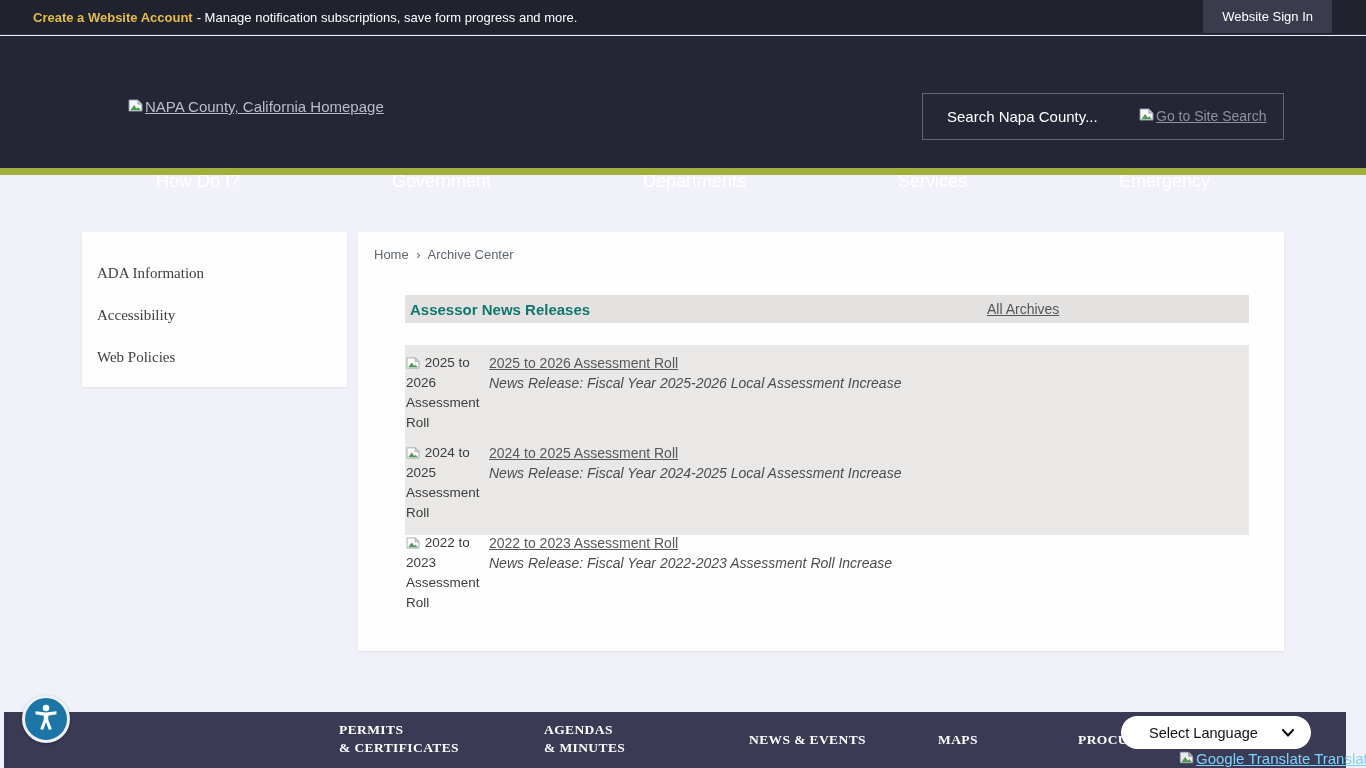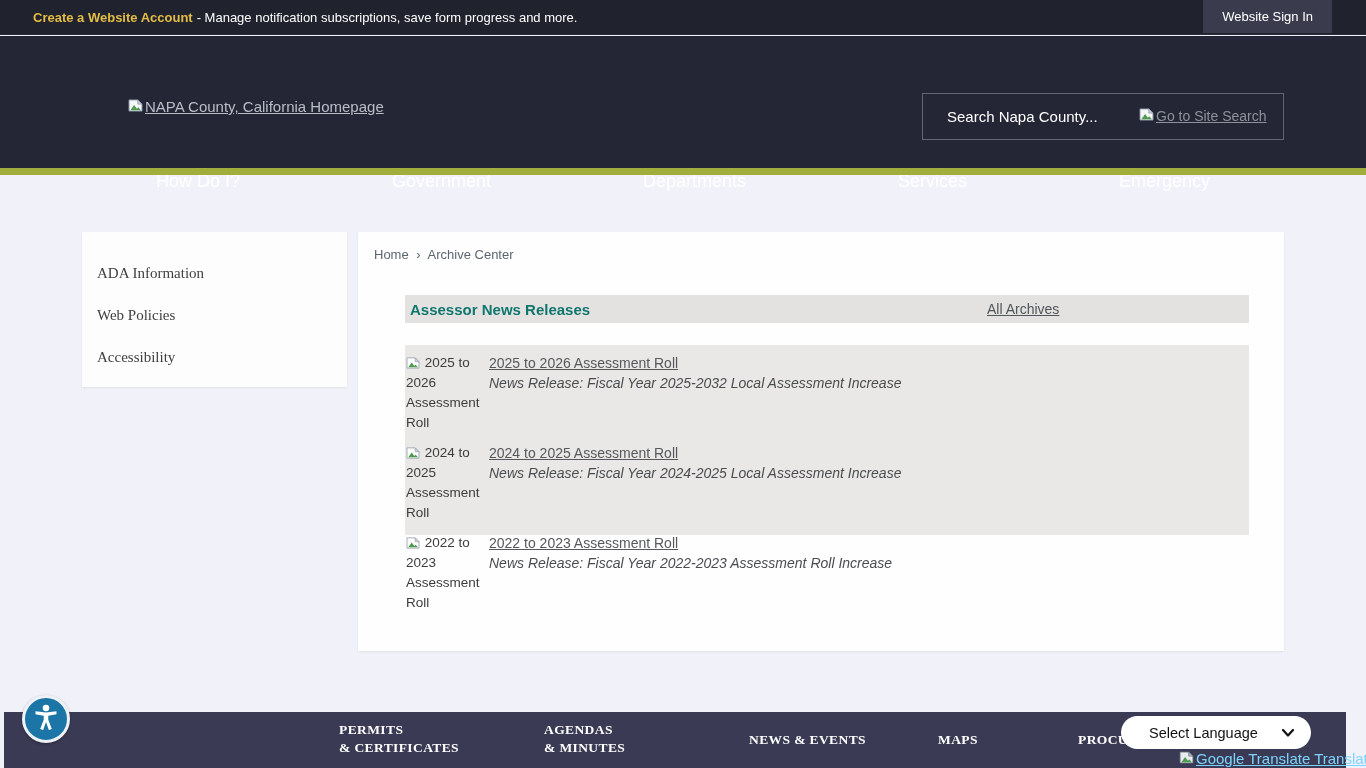--- a/index.html
+++ b/index.html
@@ -187,22 +187,22 @@
     <span class="nav-item">Government</span>
     <span class="nav-item">Departments</span>
     <span class="nav-item">Services</span>
     <span class="nav-item">Emergency</span>
   </nav>
 </div>
 <div class="green-bar"></div>
 
 <div class="sidebar-card">
   <div class="sidebar-item">ADA Information</div>
+  <div class="sidebar-item">Accessibility</div>
   <div class="sidebar-item">Web Policies</div>
-  <div class="sidebar-item">Accessibility</div>
 </div>
 
 <div class="main-card">
   <div class="breadcrumb">
     <span class="bc-home">Home</span>
     <span class="bc-sep">›</span>
     <span class="bc-current">Archive Center</span>
   </div>
 
   <div class="archive-head">
@@ -217,21 +217,21 @@
         <span>
           <svg width="14" height="12" viewBox="0 0 16 14">
             <path d="M1 1 H10.5 L15 5.5 V13 H1 Z" fill="#fdfdfd" stroke="#9aa2ae" stroke-width="1"></path>
             <path d="M10.5 1 L10.5 5.5 L15 5.5 Z" fill="#cdd5de" stroke="#9aa2ae" stroke-width="0.8"></path>
             <path d="M2.5 12 L6.5 6.5 L9.5 10.5 L11 9 L13.8 12 Z" fill="#4e9a4e"></path>
           </svg>
         </span><span>2025 to 2026 Assessment Roll</span>
       </div>
       <div class="arc-body">
         <a class="arc-link">2025 to 2026 Assessment Roll</a>
-        <div class="arc-desc">News Release: Fiscal Year 2025-2032 Local Assessment Increase</div>
+        <div class="arc-desc">News Release: Fiscal Year 2025-2026 Local Assessment Increase</div>
       </div>
     </div>
 
     <div class="arc-row">
       <div class="arc-thumb">
         <span>
           <svg width="14" height="12" viewBox="0 0 16 14">
             <path d="M1 1 H10.5 L15 5.5 V13 H1 Z" fill="#fdfdfd" stroke="#9aa2ae" stroke-width="1"></path>
             <path d="M10.5 1 L10.5 5.5 L15 5.5 Z" fill="#cdd5de" stroke="#9aa2ae" stroke-width="0.8"></path>
             <path d="M2.5 12 L6.5 6.5 L9.5 10.5 L11 9 L13.8 12 Z" fill="#4e9a4e"></path>

